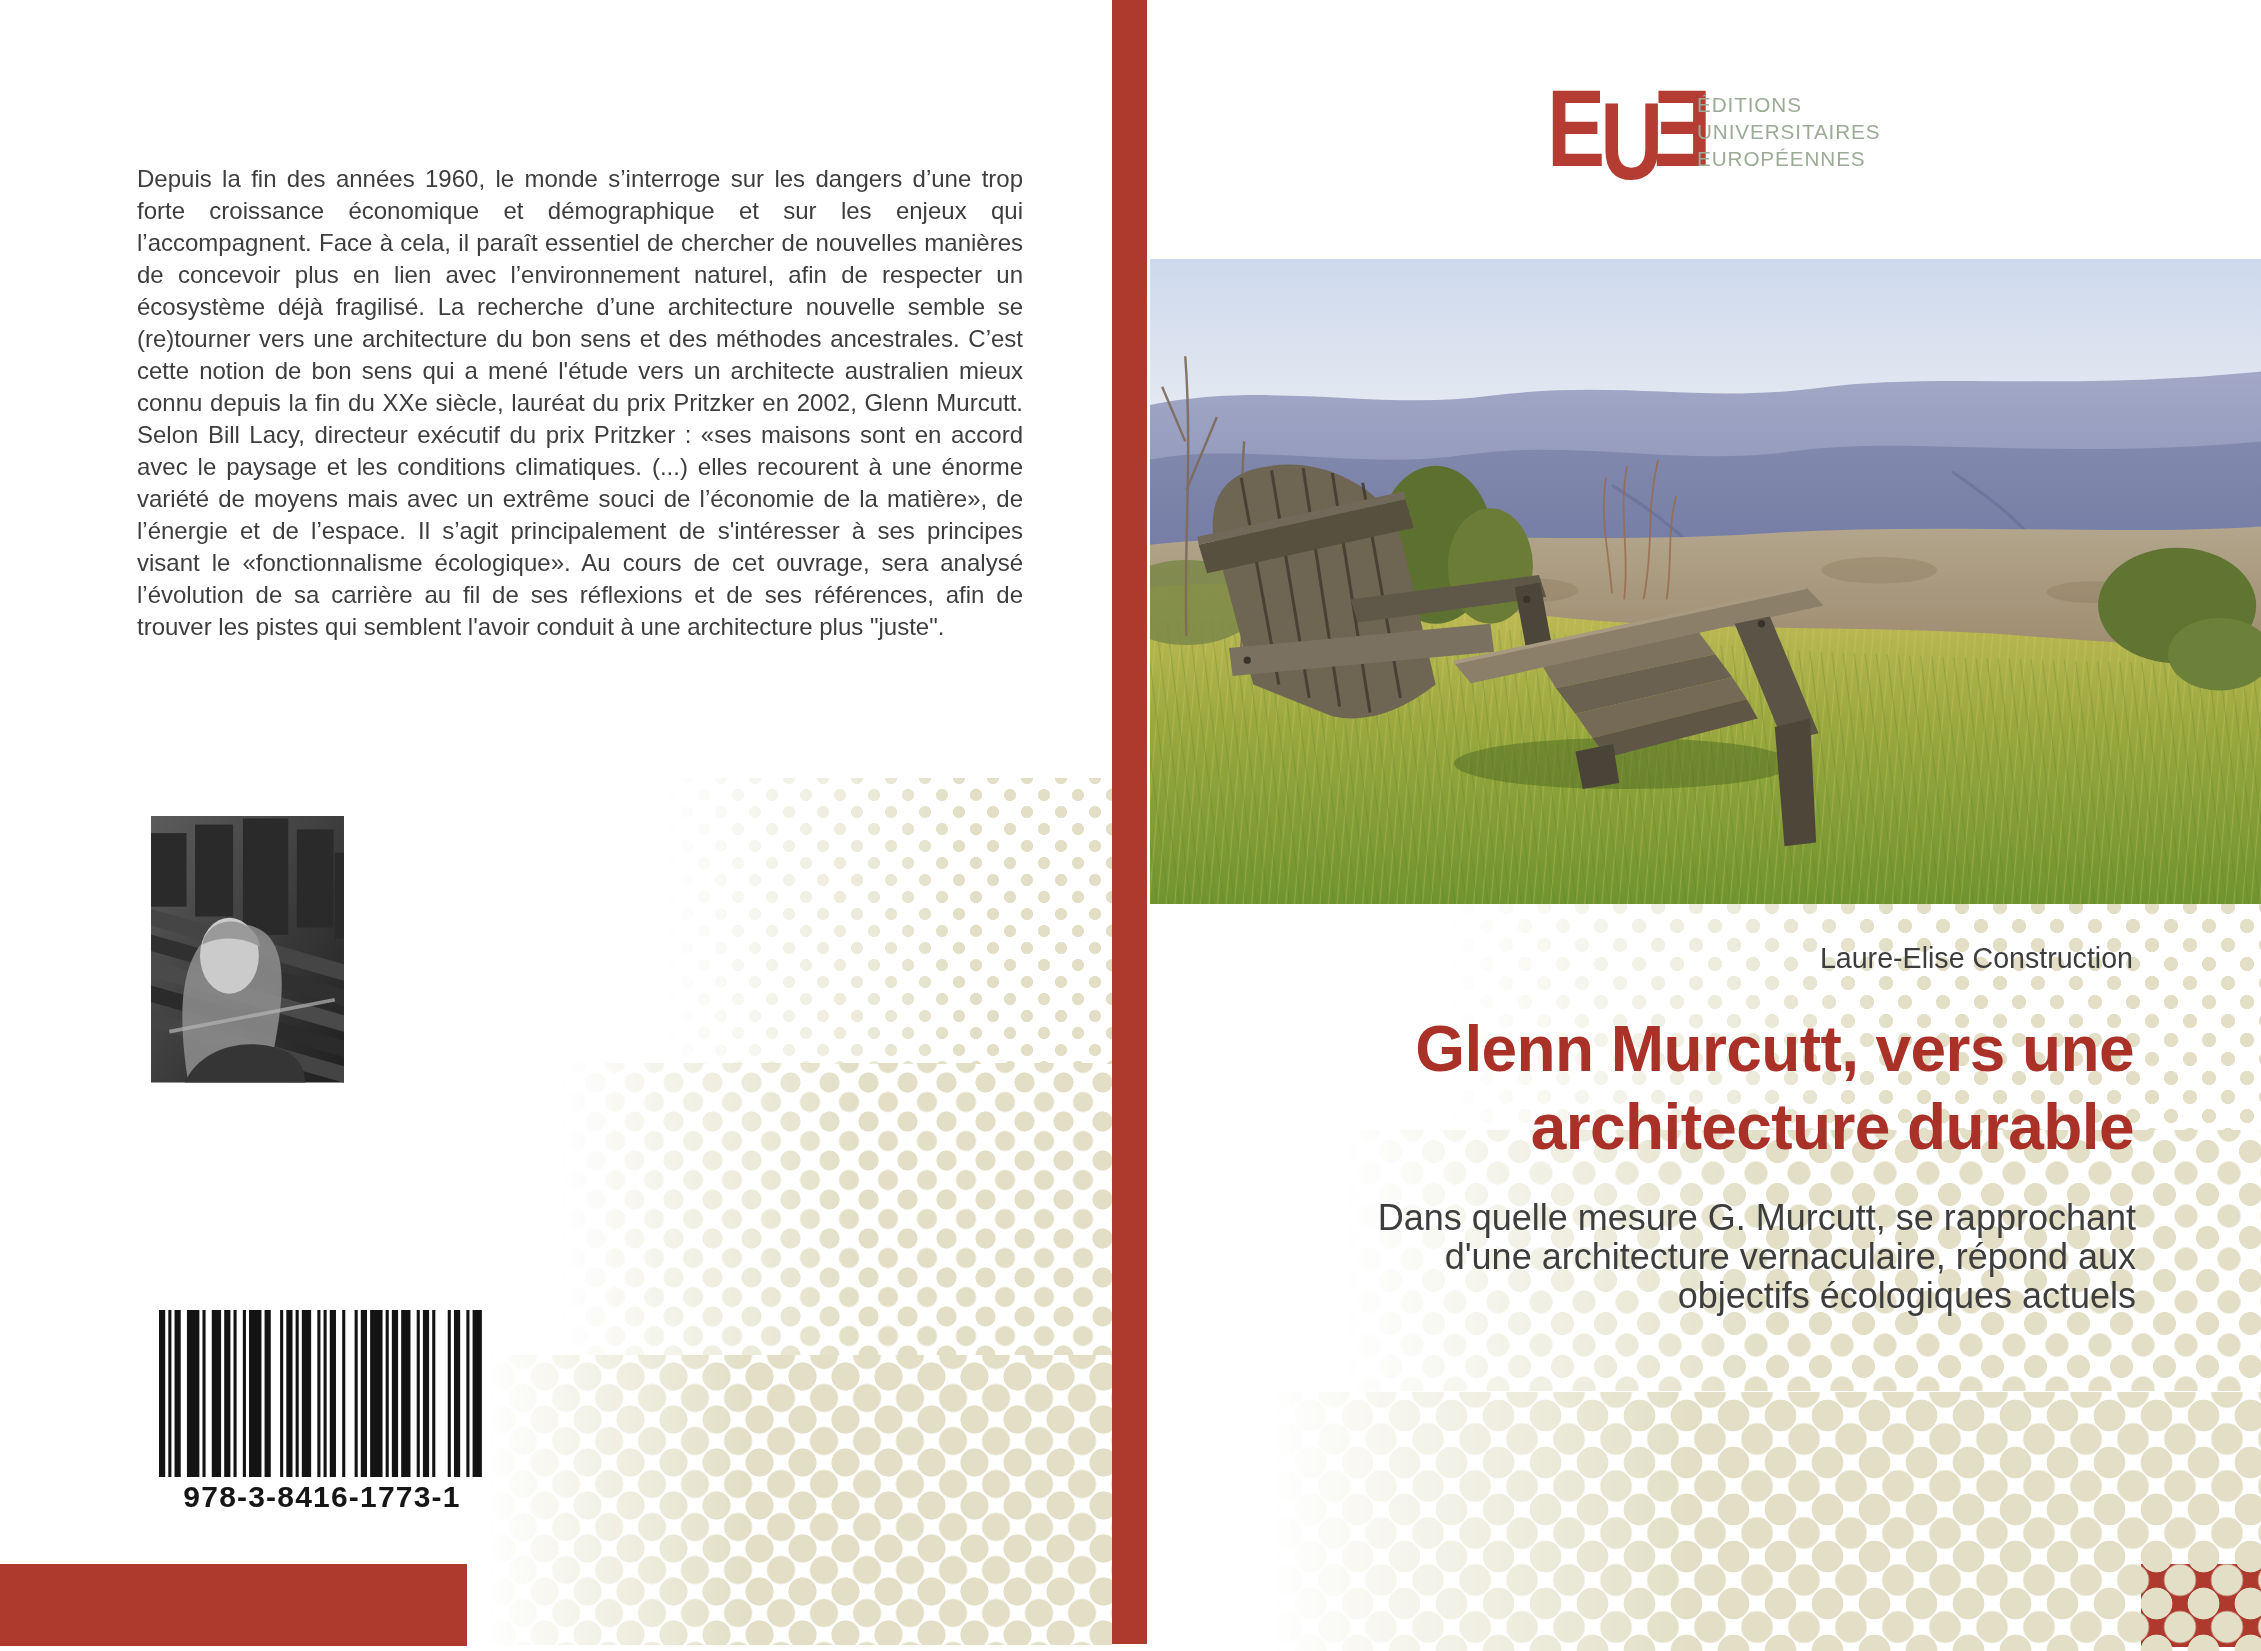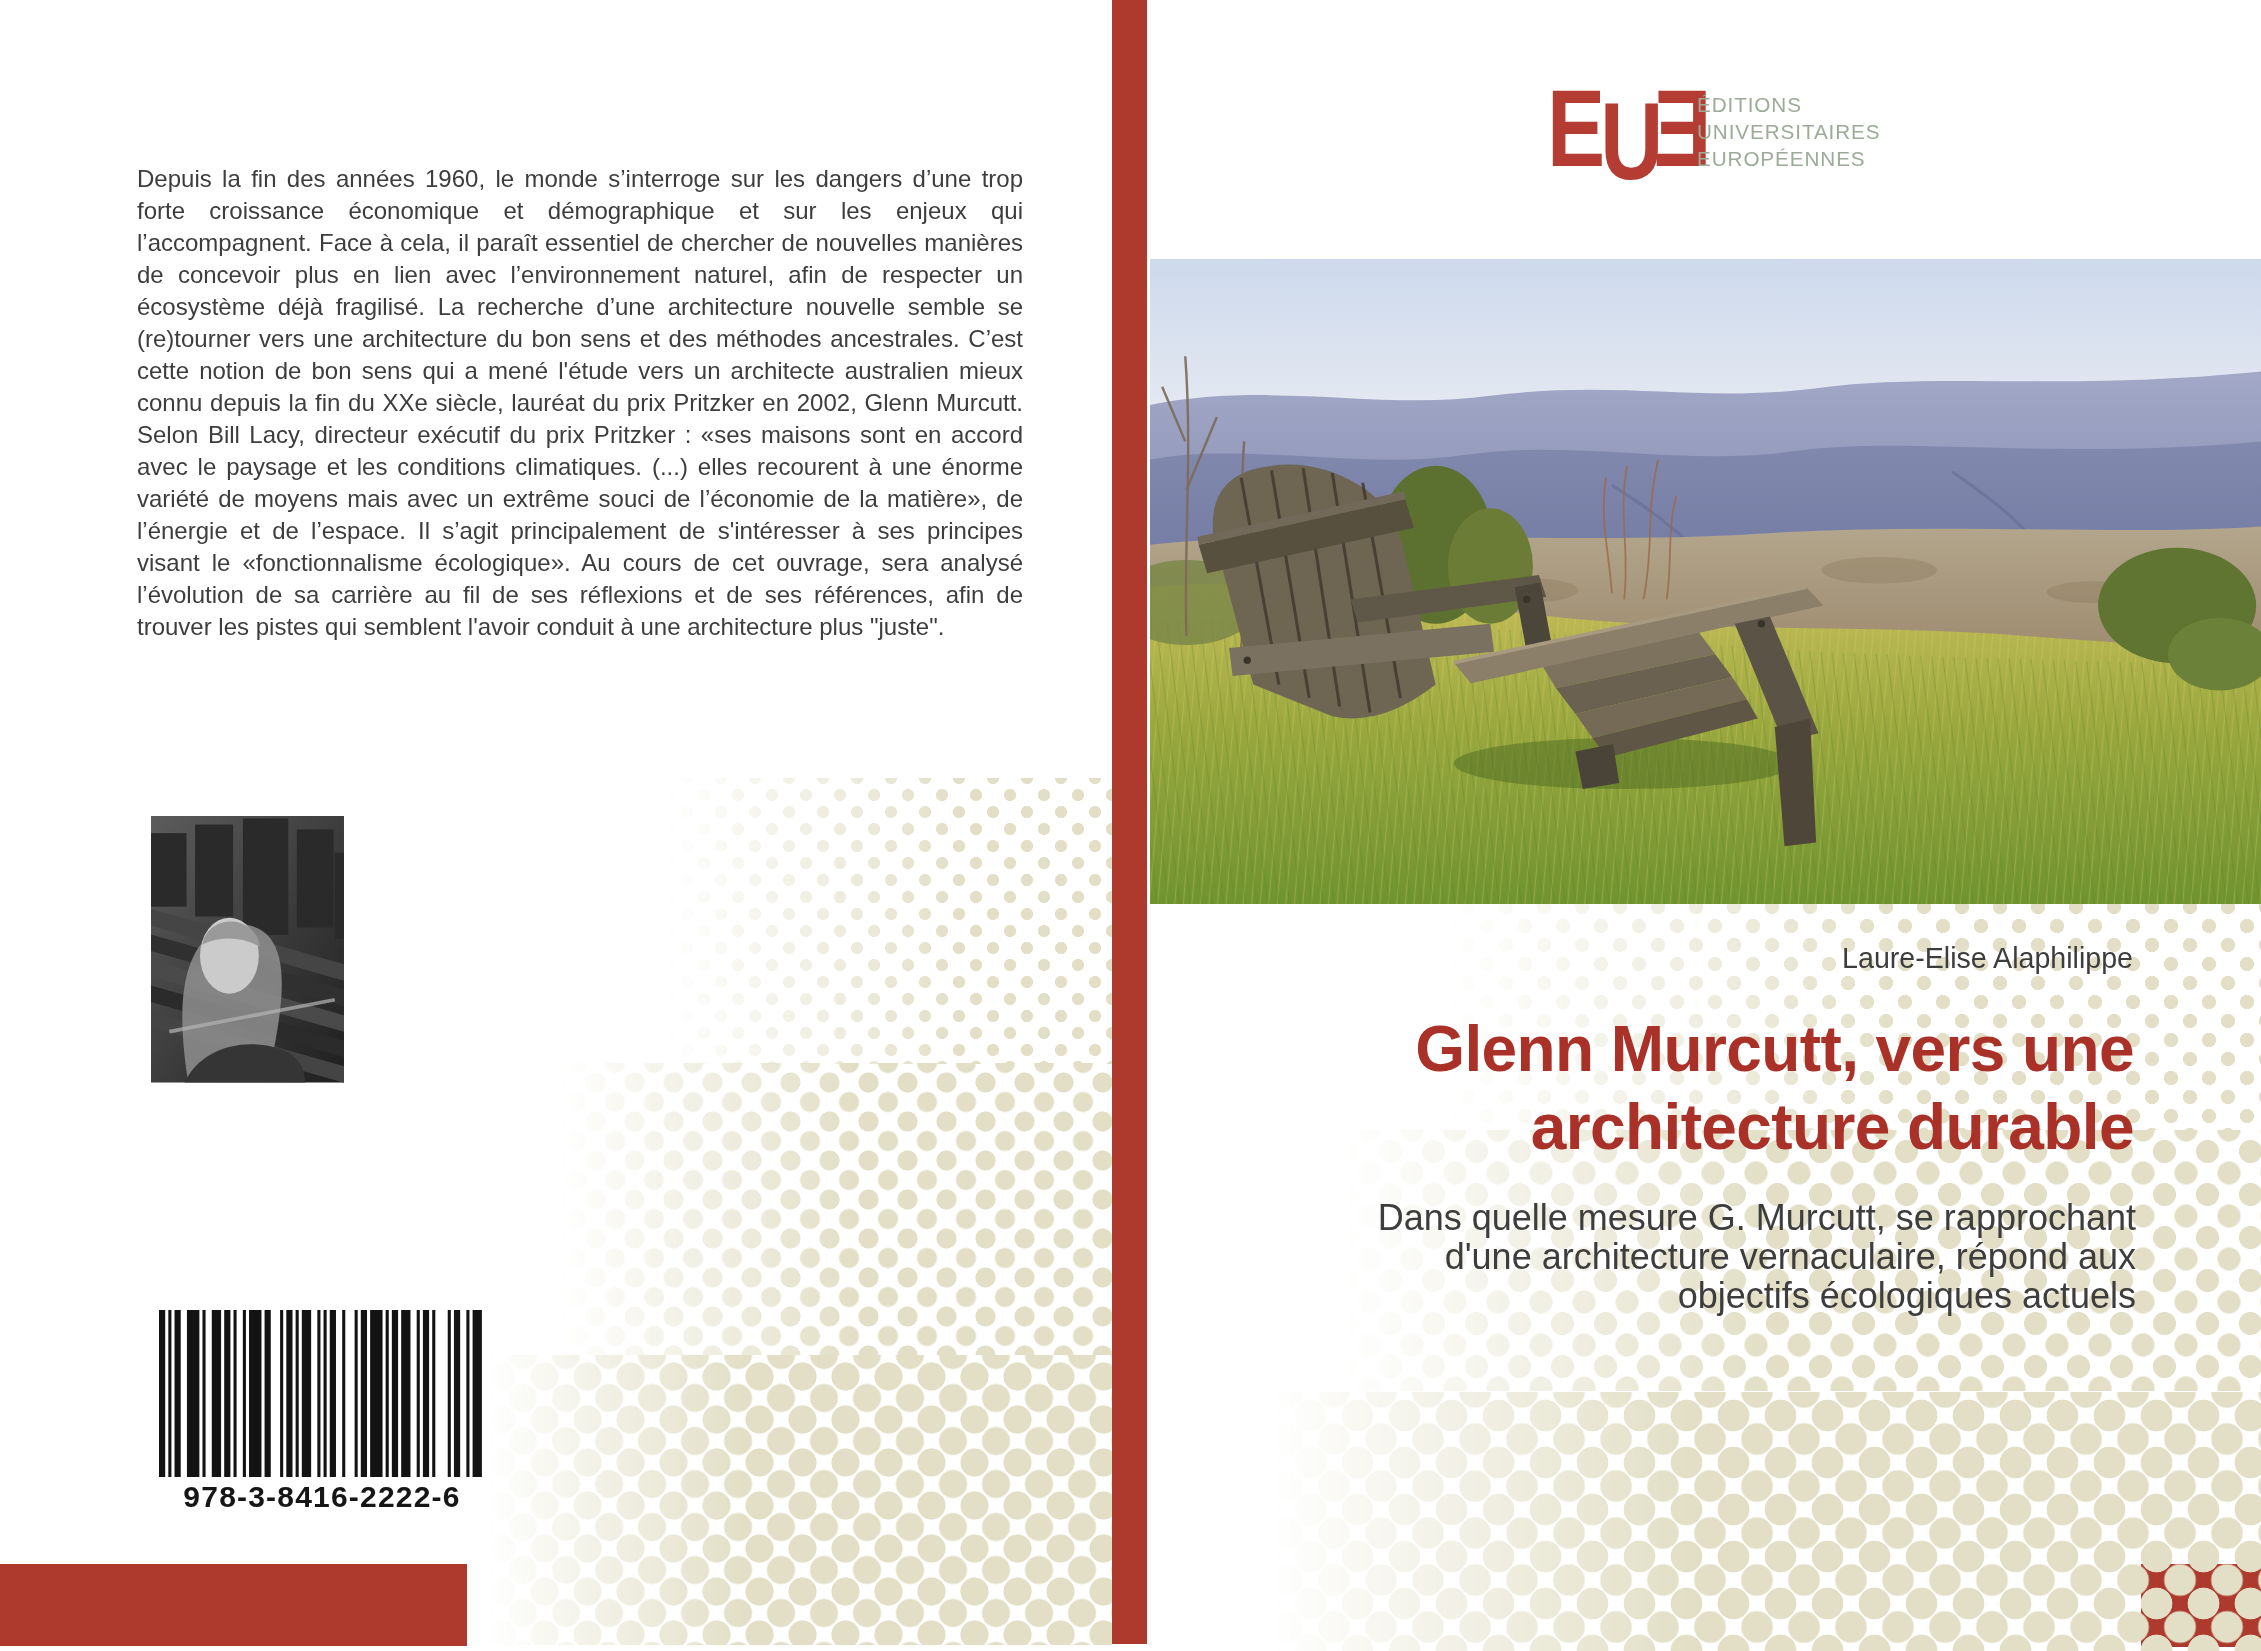--- a/index.html
+++ b/index.html
@@ -161,21 +161,21 @@
       <rect x="382.86" y="0" width="10.21" height="275" fill="#131313"></rect>
       <rect x="398.17" y="0" width="15.31" height="275" fill="#131313"></rect>
       <rect x="423.70" y="0" width="5.10" height="275" fill="#131313"></rect>
       <rect x="433.90" y="0" width="10.21" height="275" fill="#131313"></rect>
       <rect x="449.22" y="0" width="5.10" height="275" fill="#131313"></rect>
       <rect x="474.74" y="0" width="5.10" height="275" fill="#131313"></rect>
       <rect x="484.95" y="0" width="10.21" height="275" fill="#131313"></rect>
       <rect x="505.37" y="0" width="5.10" height="275" fill="#131313"></rect>
       <rect x="515.58" y="0" width="15.31" height="275" fill="#131313"></rect>
     </svg>
-  <div class="abs isbn">978-3-8416-2222-6</div>
+  <div class="abs isbn">978-3-8416-1773-1</div>
 
   <div class="abs red-bar-bottom-left"></div>
   <div class="abs spine"></div>
   <div class="abs red-bar-bottom-right"></div>
 
   <div class="abs logo-mark"><span class="e1">E</span><span class="u">U</span><span class="e2">E</span></div>
   <div class="abs publisher-lines">
     <div>ÉDITIONS</div>
     <div>UNIVERSITAIRES</div>
     <div>EUROPÉENNES</div>
@@ -280,21 +280,21 @@
         <polygon points="700,810 762,798 772,862 712,872" fill="#4a4337"></polygon>
         <g fill="#3a3329">
           <circle cx="620" cy="560" r="6"></circle>
           <circle cx="1006" cy="600" r="6"></circle>
           <circle cx="160" cy="660" r="6"></circle>
         </g>
       </g>
     </svg>
   </div>
 
-  <div class="abs front-author">Laure-Elise Alaphilippe</div>
+  <div class="abs front-author">Laure-Elise Construction</div>
   <div class="abs front-title">
     <div>Glenn Murcutt, vers une</div>
     <div>architecture durable</div>
   </div>
   <div class="abs front-subtitle">
     <div>Dans quelle mesure G. Murcutt, se rapprochant</div>
     <div>d'une architecture vernaculaire, répond aux</div>
     <div>objectifs écologiques actuels</div>
   </div>
 

